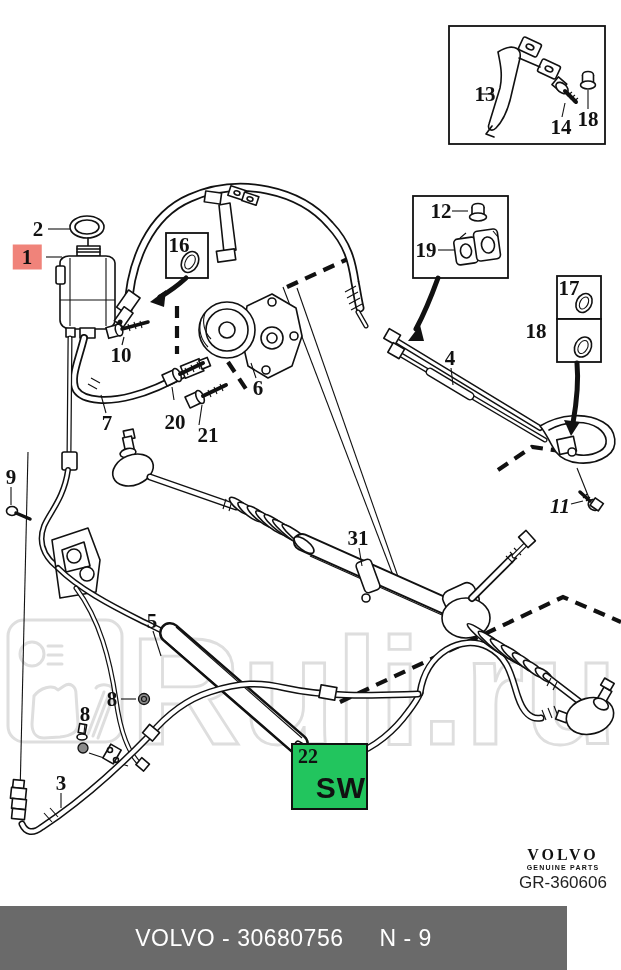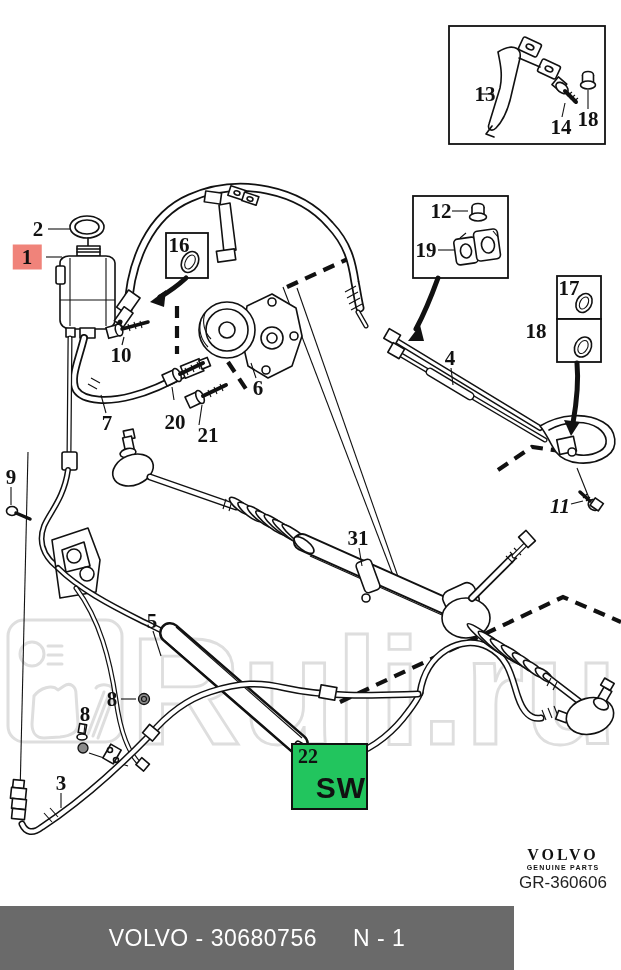--- a/index.html
+++ b/index.html
@@ -29,21 +29,21 @@
           border:2.5px solid #111;background:#22c55e;z-index:4;}
   .sw-num{position:absolute;left:5px;top:0px;font:600 20px "Liberation Serif",serif;color:#111;}
   .sw-code{position:absolute;left:0;right:0;bottom:3px;text-align:right;
            font:800 30px "Liberation Sans",sans-serif;letter-spacing:1px;color:#111;}
   
   .brand{position:absolute;left:503px;top:846px;width:120px;text-align:center;z-index:4;}
   .brand .volvo{font:700 16px "Liberation Serif",serif;letter-spacing:3px;color:#111;}
   .brand .genuine{font:700 7px "Liberation Sans",sans-serif;letter-spacing:1.2px;color:#111;margin-top:0px;}
   .brand .gr{font:400 17px "Liberation Sans",sans-serif;color:#222;margin-top:2px;}
   
-  .footer{position:absolute;left:0;top:906px;width:514px;height:64px;
+  .footer{position:absolute;left:0;top:906px;width:567px;height:64px;
           display:flex;align-items:center;justify-content:center;gap:36px;
           color:#fff;font:400 23px "Liberation Sans",sans-serif;letter-spacing:0.5px;z-index:6;}
 </style>
 </head>
 <body>
 
 <div class="stage">
 
 <svg width="621" height="970" viewBox="0 0 621 970">
 
@@ -398,16 +398,16 @@
 </div>
 
 <div class="brand">
   <div class="volvo">VOLVO</div>
   <div class="genuine">GENUINE PARTS</div>
   <div class="gr">GR-360606</div>
 </div>
 
 <div class="footer" style="background: rgb(106, 106, 106);">
   <span>VOLVO - 30680756</span>
-  <span>N - 1</span>
+  <span>N - 9</span>
 </div>
 
 </div>
 
 </body></html>

